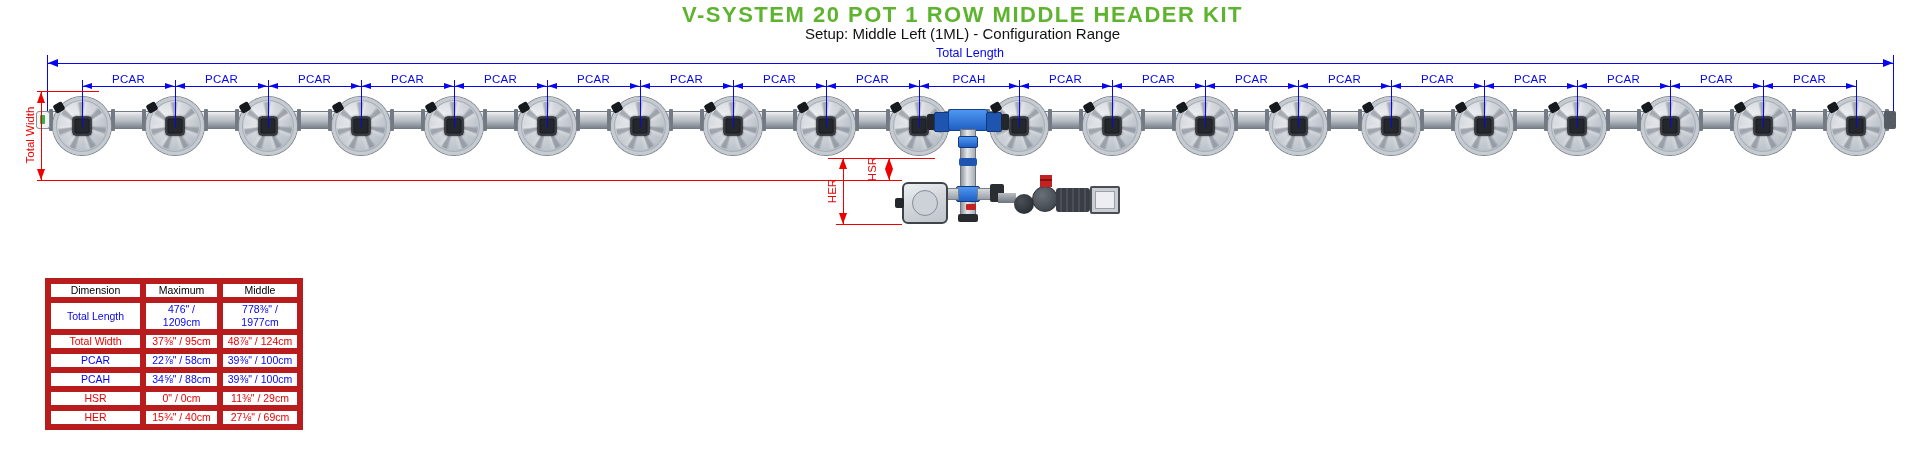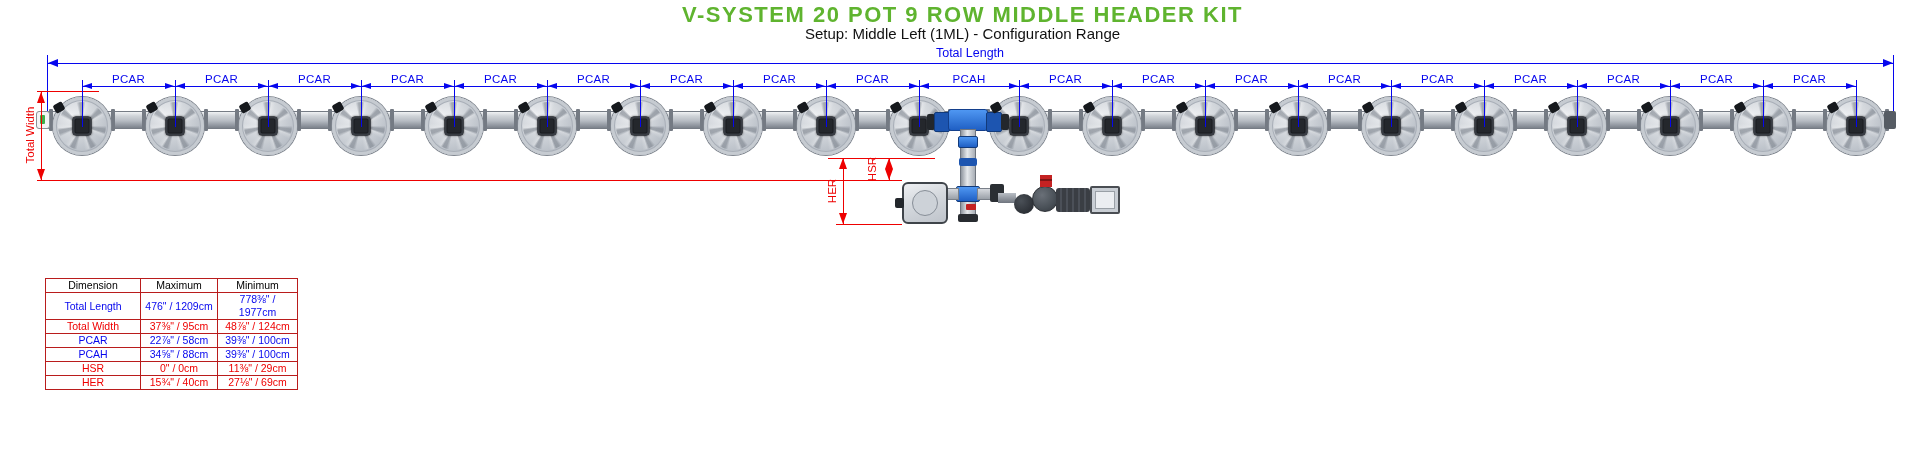--- a/index.html
+++ b/index.html
@@ -114,32 +114,32 @@
   .motor{ left:1056px; top:188px; width:34px; height:24px; border-radius:3px;
           background:repeating-linear-gradient(90deg,#3a3e44 0 4px,#4b5058 4px 6px); }
   .ctrlbox{ left:1090px; top:186px; width:30px; height:28px; background:#c9ced4;
             border:2px solid #4a4e53; border-radius:2px; }
   .screen{ left:1095px; top:191px; width:20px; height:18px; background:#eceef1;
            border:1px solid #9aa0a6; z-index:4; }
 
   
   #dims{ position:absolute; left:45px; top:278px; border-collapse:collapse;
          font-size:10.5px; background:#fff; }
-  #dims th, #dims td{ border:1px solid #b91c1c; text-align:center; padding:0 2px;
+  #dims th, #dims td{ border:6px solid #b91c1c; text-align:center; padding:0 2px;
          height:13px; line-height:13px; font-weight:normal; box-sizing:border-box; }
   #dims th:nth-child(1), #dims td:nth-child(1){ width:95px; }
   #dims th:nth-child(2), #dims td:nth-child(2){ width:77px; }
   #dims th:nth-child(3), #dims td:nth-child(3){ width:80px; }
   .rowlabel{ font-weight:bold; }
   .c-blue{ color:var(--blue); } .c-red{ color:var(--red); }
 </style>
 </head>
 <body>
 
-<div class="title">V-SYSTEM 20 POT 9 ROW MIDDLE HEADER KIT</div>
+<div class="title">V-SYSTEM 20 POT 1 ROW MIDDLE HEADER KIT</div>
 <div class="subtitle">Setup: Middle Left (1ML) - Configuration Range</div>
 
 <div id="diagram">
 
   <div class="pipe"></div>
   <div class="cap-l"></div>
   <div class="cap-l-dot"></div>
   <div class="cap-r"></div>
 
   <div class="bl tl-line"></div>
@@ -405,21 +405,21 @@
       <i class="arr-r"></i>
       <span class="lbl">PCAR</span>
     </div>
   </div>
 
 <table id="dims">
   <thead>
       <tr>
         <th>Dimension</th>
         <th>Maximum</th>
-        <th>Minimum</th>
+        <th>Middle</th>
       </tr>
     </thead>
   <tbody>
       <tr>
         <td class="rowlabel c-blue">Total Length</td>
         <td class="c-blue">476" / 1209cm</td>
         <td class="c-blue">778⅜" / 1977cm</td>
       </tr>
       <tr>
         <td class="rowlabel c-red">Total Width</td>

